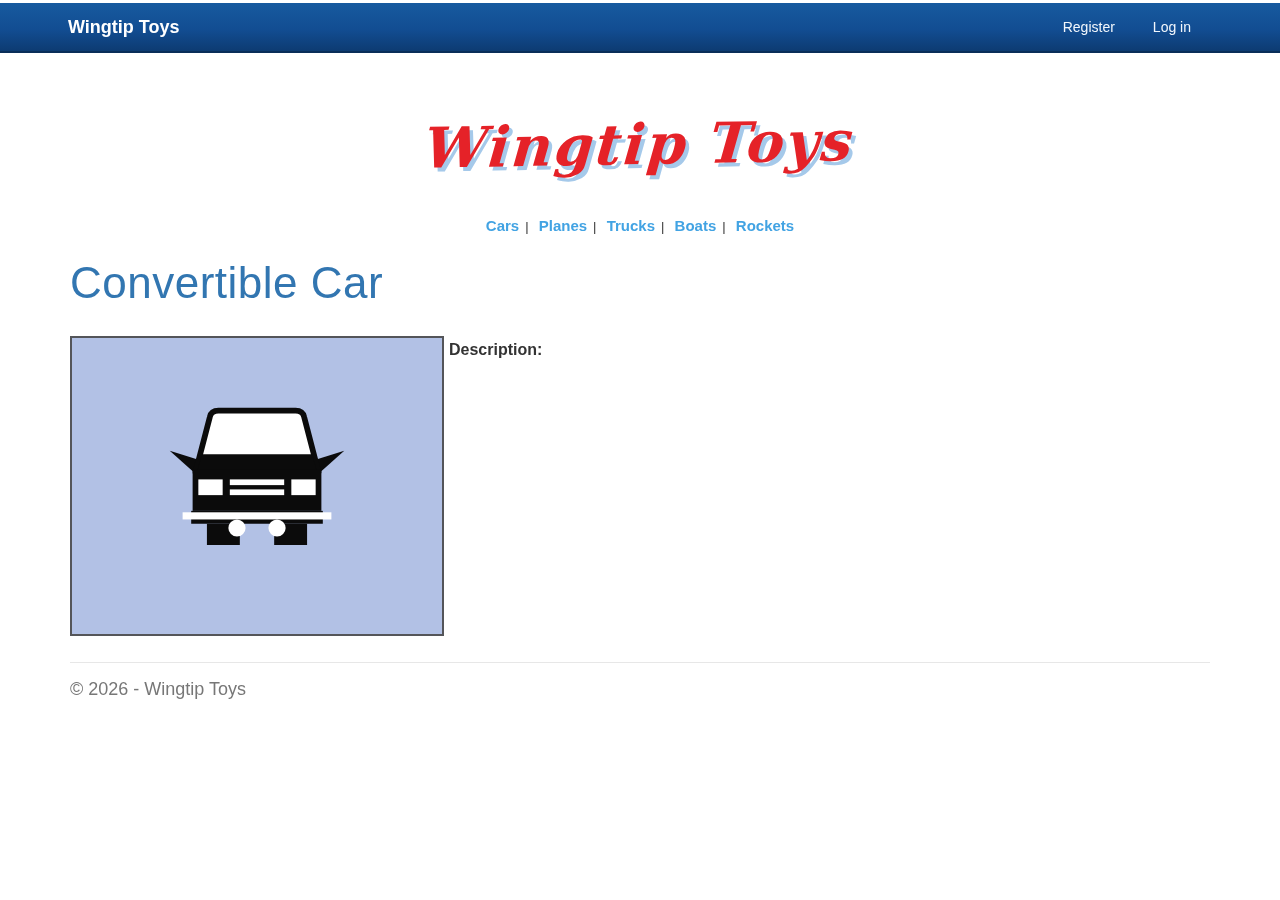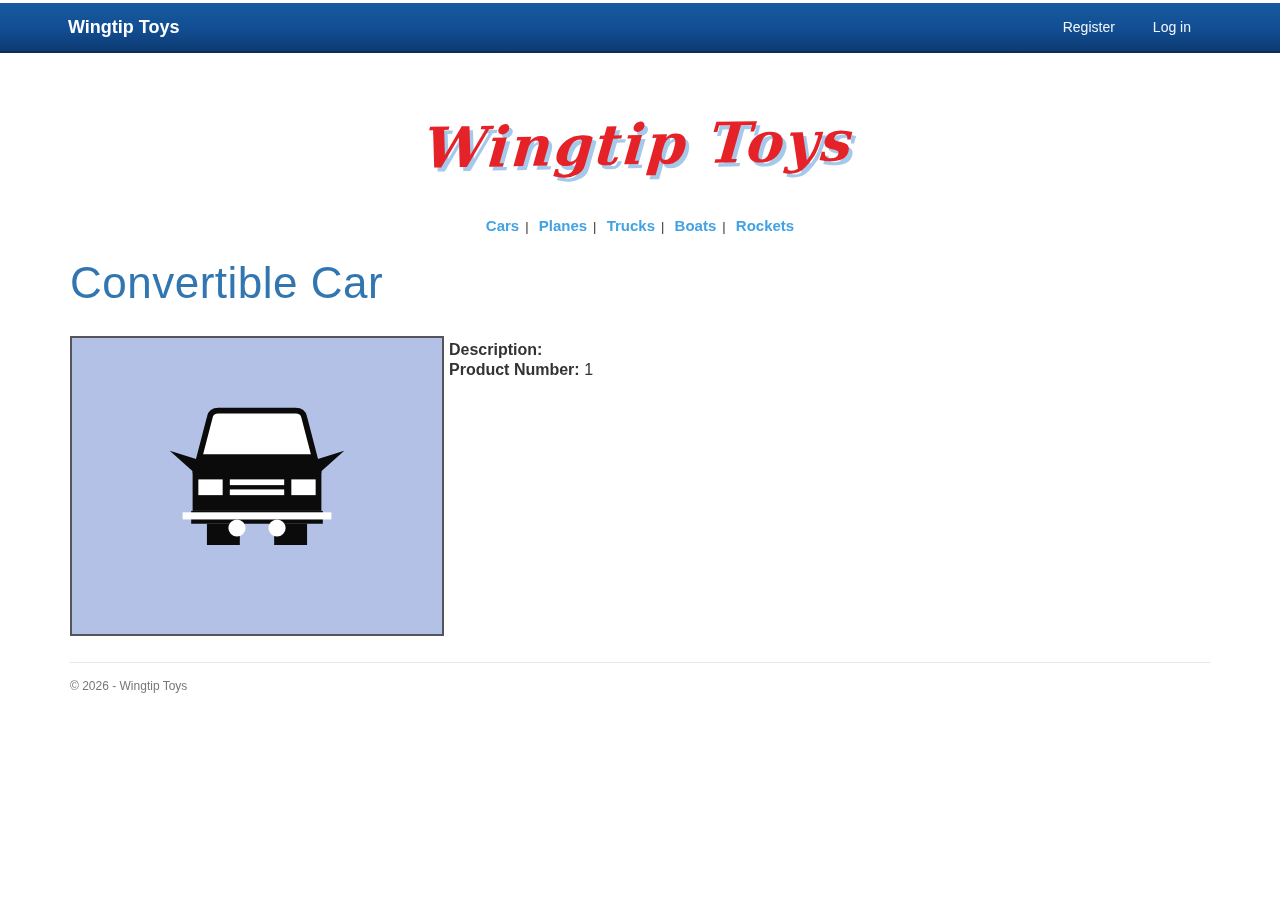--- a/index.html
+++ b/index.html
@@ -132,21 +132,21 @@
   .detail-label { font-weight: bold; }
 
   
   .footer-rule {
     border: 0;
     border-top: 1px solid #e7e7e7;
     margin-top: 26px;
   }
   .footer-text {
     margin-top: 16px;
-    font-size: 12px;
+    font-size: 18px;
     color: #777777;
   }
 </style>
 </head>
 <body>
 
 <nav class="navbar">
   <div class="container">
     <a class="navbar-brand">Wingtip Toys</a>
     <div class="nav-right">
@@ -200,24 +200,20 @@
         <rect x="154" y="166" width="46" height="30" fill="#0b0b0b"></rect>
         <circle cx="102" cy="172" r="12" fill="#ffffff"></circle>
         <circle cx="158" cy="172" r="12" fill="#ffffff"></circle>
       </svg>
     </div>
 
     <div class="product-details">
       <div class="row">
         <span class="detail-label">Description:</span>
       </div>
-      <div class="row">
-        <span class="detail-label">Product Number:</span>
-        <span>1</span>
-      </div>
     </div>
 
   </div>
 
   <hr class="footer-rule">
   <footer>
     <p class="footer-text">© 2026 - Wingtip Toys</p>
   </footer>
 
 </div>

